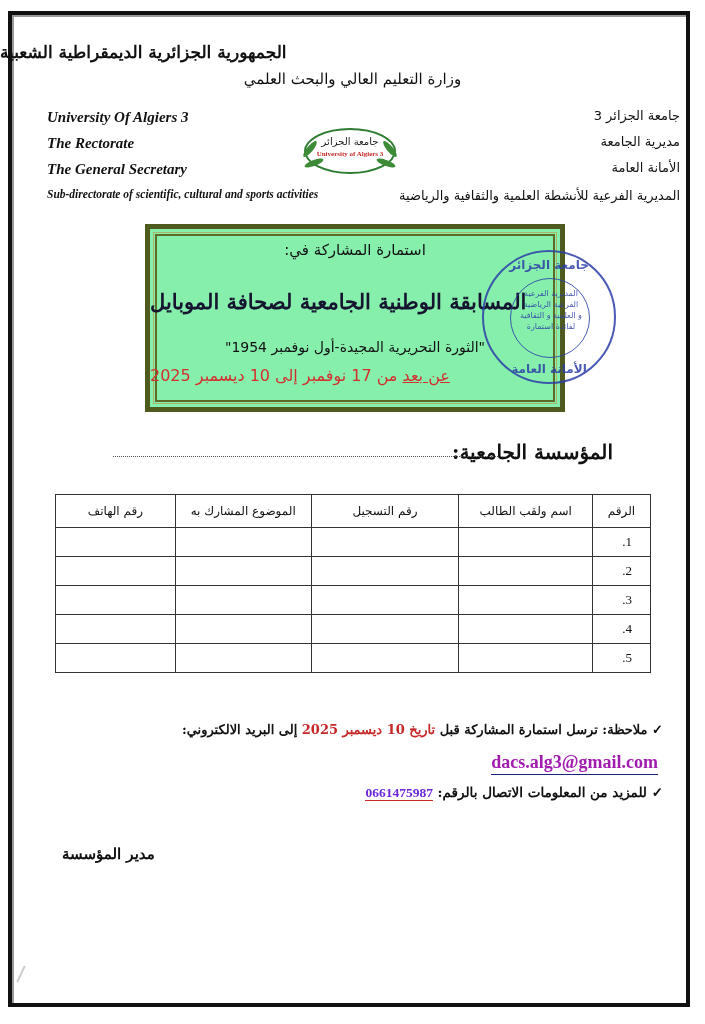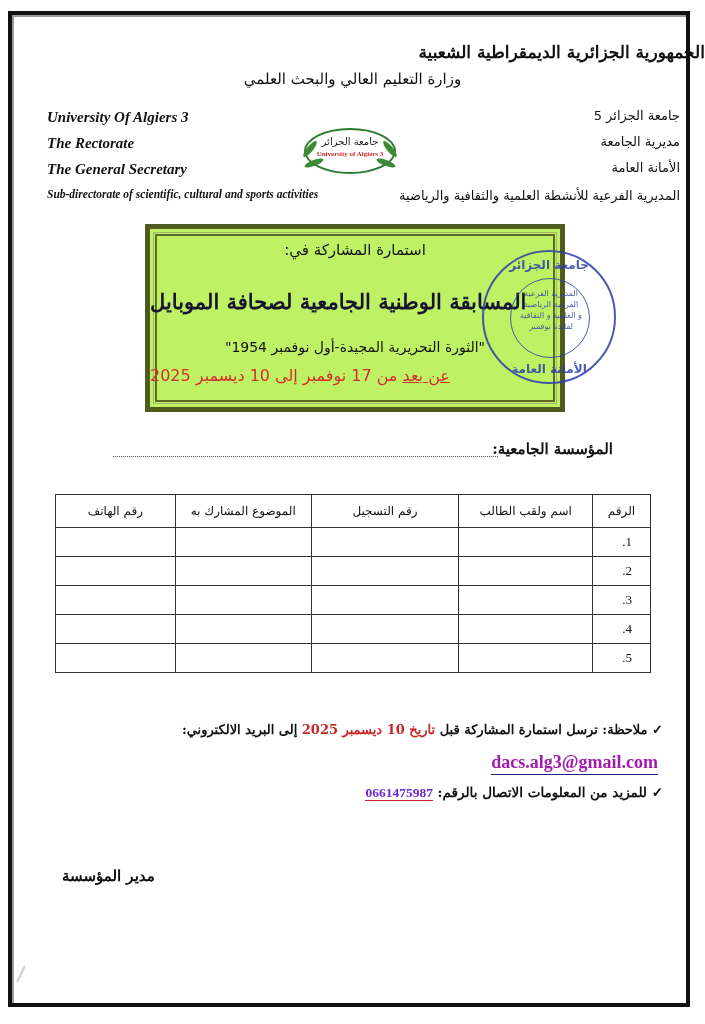--- a/index.html
+++ b/index.html
@@ -1,75 +1,75 @@
 <!DOCTYPE html>
 <html><head>
 <meta charset="utf-8">
 <style>
   html, body { margin: 0; padding: 0; background: #ffffff; }
   body { width: 705px; height: 1024px; position: relative; overflow: hidden; font-family: "DejaVu Serif", serif; color: #111; }
   .frame { position: absolute; left: 8px; top: 11px; width: 682px; height: 996px; border: 4px solid #111; box-shadow: inset 2px 2px 0 #9a9a9a; box-sizing: border-box; background: #fff; }
   .abs { position: absolute; }
   .rtl { direction: rtl; unicode-bidi: embed; }
-  .hdr-ar1 { left: 0; right: 0; top: 42px; text-align: right; font-family: "DejaVu Serif", serif; font-weight: bold; font-size: 17px; }
+  .hdr-ar1 { left: 0; right: 0; top: 42px; text-align: left; font-family: "DejaVu Serif", serif; font-weight: bold; font-size: 17px; }
   .hdr-ar2 { left: 0; right: 0; top: 70px; text-align: center; font-family: "DejaVu Serif", serif; font-size: 15px; }
   .en { font-family: "Liberation Serif", serif; font-style: italic; font-weight: bold; font-size: 15px; left: 47px; }
   .en.small { font-size: 11.5px; }
   .ar-r { right: 25px; font-family: "DejaVu Sans", sans-serif; font-size: 13px; text-align: right; }
   .logo { left: 296px; top: 126px; width: 108px; height: 54px; }
   .logo-oval { position: absolute; left: 8px; top: 2px; width: 92px; height: 46px; border-radius: 50%; border: 2px solid #2e7d32; box-sizing: border-box; }
   .logo-ar { position: absolute; left: 0; right: 0; top: 10px; text-align: center; font-size: 10px; color: #222; font-family: "DejaVu Sans", sans-serif; }
   .logo-en { position: absolute; left: 0; right: 0; top: 24px; text-align: center; font-size: 7px; color: #c62828; font-family: "Liberation Serif", serif; font-weight: bold; }
   .leaf { position: absolute; width: 20px; height: 6px; background: #3d8b37; border-radius: 50%; }
 
-  .box { left: 145px; top: 224px; width: 420px; height: 188px; border: 5px solid #4f5a1e; outline: 1px solid #a9b56a; outline-offset: -9px; box-sizing: border-box; background: #bef264; }
+  .box { left: 145px; top: 224px; width: 420px; height: 188px; border: 5px solid #4f5a1e; outline: 1px solid #a9b56a; outline-offset: -9px; box-sizing: border-box; background: #86efac; }
   .box-inner { position: absolute; left: 5px; top: 5px; right: 5px; bottom: 5px; border: 2px solid #5e6b27; }
   .box-l1 { left: 0; right: 0; top: 12px; text-align: center; font-family: "DejaVu Sans", sans-serif; font-size: 15px; }
   .box-l2 { left: 0; right: 0; top: 60px; text-align: left; font-family: "DejaVu Serif", serif; font-weight: bold; font-size: 21px; color: #151530; }
   .box-l3 { left: 0; right: 0; top: 110px; text-align: center; font-family: "DejaVu Sans", sans-serif; font-size: 14px; }
   .box-l4 { left: 0; right: 0; top: 137px; text-align: left; font-family: "DejaVu Sans", sans-serif; font-size: 16px; color: #d32f2f; }
   .box-l4 u { text-decoration: underline; }
 
   .stamp { left: 482px; top: 250px; width: 134px; height: 134px; border: 2px solid #2c3fa8; border-radius: 50%; box-sizing: border-box; opacity: .85; }
   .stamp-inner { position: absolute; left: 26px; top: 26px; width: 78px; height: 78px; border: 1.5px solid #2c3fa8; border-radius: 50%; }
   .stamp-text { position: absolute; left: 24px; top: 36px; width: 86px; text-align: center; font-size: 8px; line-height: 11px; color: #2c3fa8; font-family: "DejaVu Sans", sans-serif; direction: rtl; }
   .stamp-top { position: absolute; left: 0; right: 0; top: 6px; text-align: center; font-size: 12px; font-weight: bold; color: #2c3fa8; font-family: "DejaVu Sans", sans-serif; }
   .stamp-bot { position: absolute; left: 0; right: 0; bottom: 6px; text-align: center; font-size: 12px; font-weight: bold; color: #2c3fa8; font-family: "DejaVu Sans", sans-serif; }
 
-  .inst-label { right: 92px; top: 440px; font-family: "DejaVu Serif", serif; font-weight: bold; font-size: 15px; }
+  .inst-label { right: 92px; top: 440px; font-family: "DejaVu Serif", serif; font-weight: bold; font-size: 20px; }
   .inst-dots { left: 113px; top: 455px; width: 385px; border-bottom: 1px dotted #555; height: 1px; }
 
   table.form { position: absolute; left: 55px; top: 494px; width: 596px; border-collapse: collapse; direction: rtl; font-family: "Liberation Serif", serif; font-size: 13px; }
   table.form th, table.form td { border: 1px solid #333; }
   table.form th { height: 30px; font-weight: normal; font-family: "DejaVu Serif", serif; font-size: 12px; margin-top: 8px; }
   table.form td { height: 26px; }
   td.num { text-align: right; padding-right: 18px; direction: ltr; }
 
   .note1 { right: 42px; top: 722px; font-family: "DejaVu Serif", serif; font-weight: bold; font-size: 13px; direction: rtl; }
   .red { color: #c62828; }
   .email { right: 47px; top: 752px; font-family: "Liberation Serif", serif; font-weight: bold; font-size: 18px; color: #a21caf; border-bottom: 1.5px solid #1a237e; padding-bottom: 1px; }
   .note2 { right: 42px; top: 784px; font-family: "DejaVu Serif", serif; font-weight: bold; font-size: 13.5px; direction: rtl; }
   .phone { color: #6d28d9; border-bottom: 1.5px solid #c62828; font-family: "Liberation Serif", serif; }
-  .sign { left: 62px; top: 867px; font-family: "DejaVu Serif", serif; font-weight: bold; font-size: 15px; direction: rtl; }
+  .sign { left: 62px; top: 845px; font-family: "DejaVu Serif", serif; font-weight: bold; font-size: 15px; direction: rtl; }
   .mark { left: 20px; top: 965px; width: 2px; height: 18px; background: #ccc; transform: rotate(25deg); }
 </style>
 </head>
 <body>
 
 <div class="frame"></div>
 
 <div class="abs hdr-ar1 rtl">الجمهورية الجزائرية الديمقراطية الشعبية</div>
 <div class="abs hdr-ar2 rtl">وزارة التعليم العالي والبحث العلمي</div>
 
 <div class="abs en" style="top:109px">University Of Algiers 3</div>
 <div class="abs en" style="top:135px">The Rectorate</div>
 <div class="abs en" style="top:161px">The General Secretary</div>
 <div class="abs en small" style="top:188px">Sub-directorate of scientific, cultural and sports activities</div>
 
-<div class="abs ar-r rtl" style="top:108px">جامعة الجزائر 5</div>
+<div class="abs ar-r rtl" style="top:108px">جامعة الجزائر 3</div>
 <div class="abs ar-r rtl" style="top:134px">مديرية الجامعة</div>
 <div class="abs ar-r rtl" style="top:160px">الأمانة العامة</div>
 <div class="abs ar-r rtl" style="top:188px">المديرية الفرعية للأنشطة العلمية والثقافية والرياضية</div>
 
 <div class="abs logo">
   <div class="logo-oval"></div>
   <div class="leaf" style="left:4px;top:20px;transform:rotate(-50deg)"></div>
   <div class="leaf" style="left:8px;top:34px;transform:rotate(-20deg)"></div>
   <div class="leaf" style="left:84px;top:20px;transform:rotate(50deg)"></div>
   <div class="leaf" style="left:80px;top:34px;transform:rotate(20deg)"></div>
@@ -85,21 +85,21 @@
   <div class="abs box-l4 rtl"><u>عن بعد</u><span> من 17 نوفمبر إلى 10 ديسمبر 2025</span></div>
 </div>
 
 <div class="abs stamp">
   <div class="stamp-top rtl">جامعة الجزائر</div>
   <div class="stamp-inner"></div>
   <div class="stamp-text">
     <div>المديرية الفرعية</div>
     <div>الفرعية الرياضية</div>
     <div>و العلمية و الثقافية</div>
-    <div>لفائدة نوفمبر</div>
+    <div>لفائدة استمارة</div>
   </div>
   <div class="stamp-bot rtl">الأمانة العامة</div>
 </div>
 
 <div class="abs inst-label rtl">المؤسسة الجامعية:</div>
 <div class="abs inst-dots"></div>
 
 <table class="form">
   <colgroup>
       <col style="width:58px">

